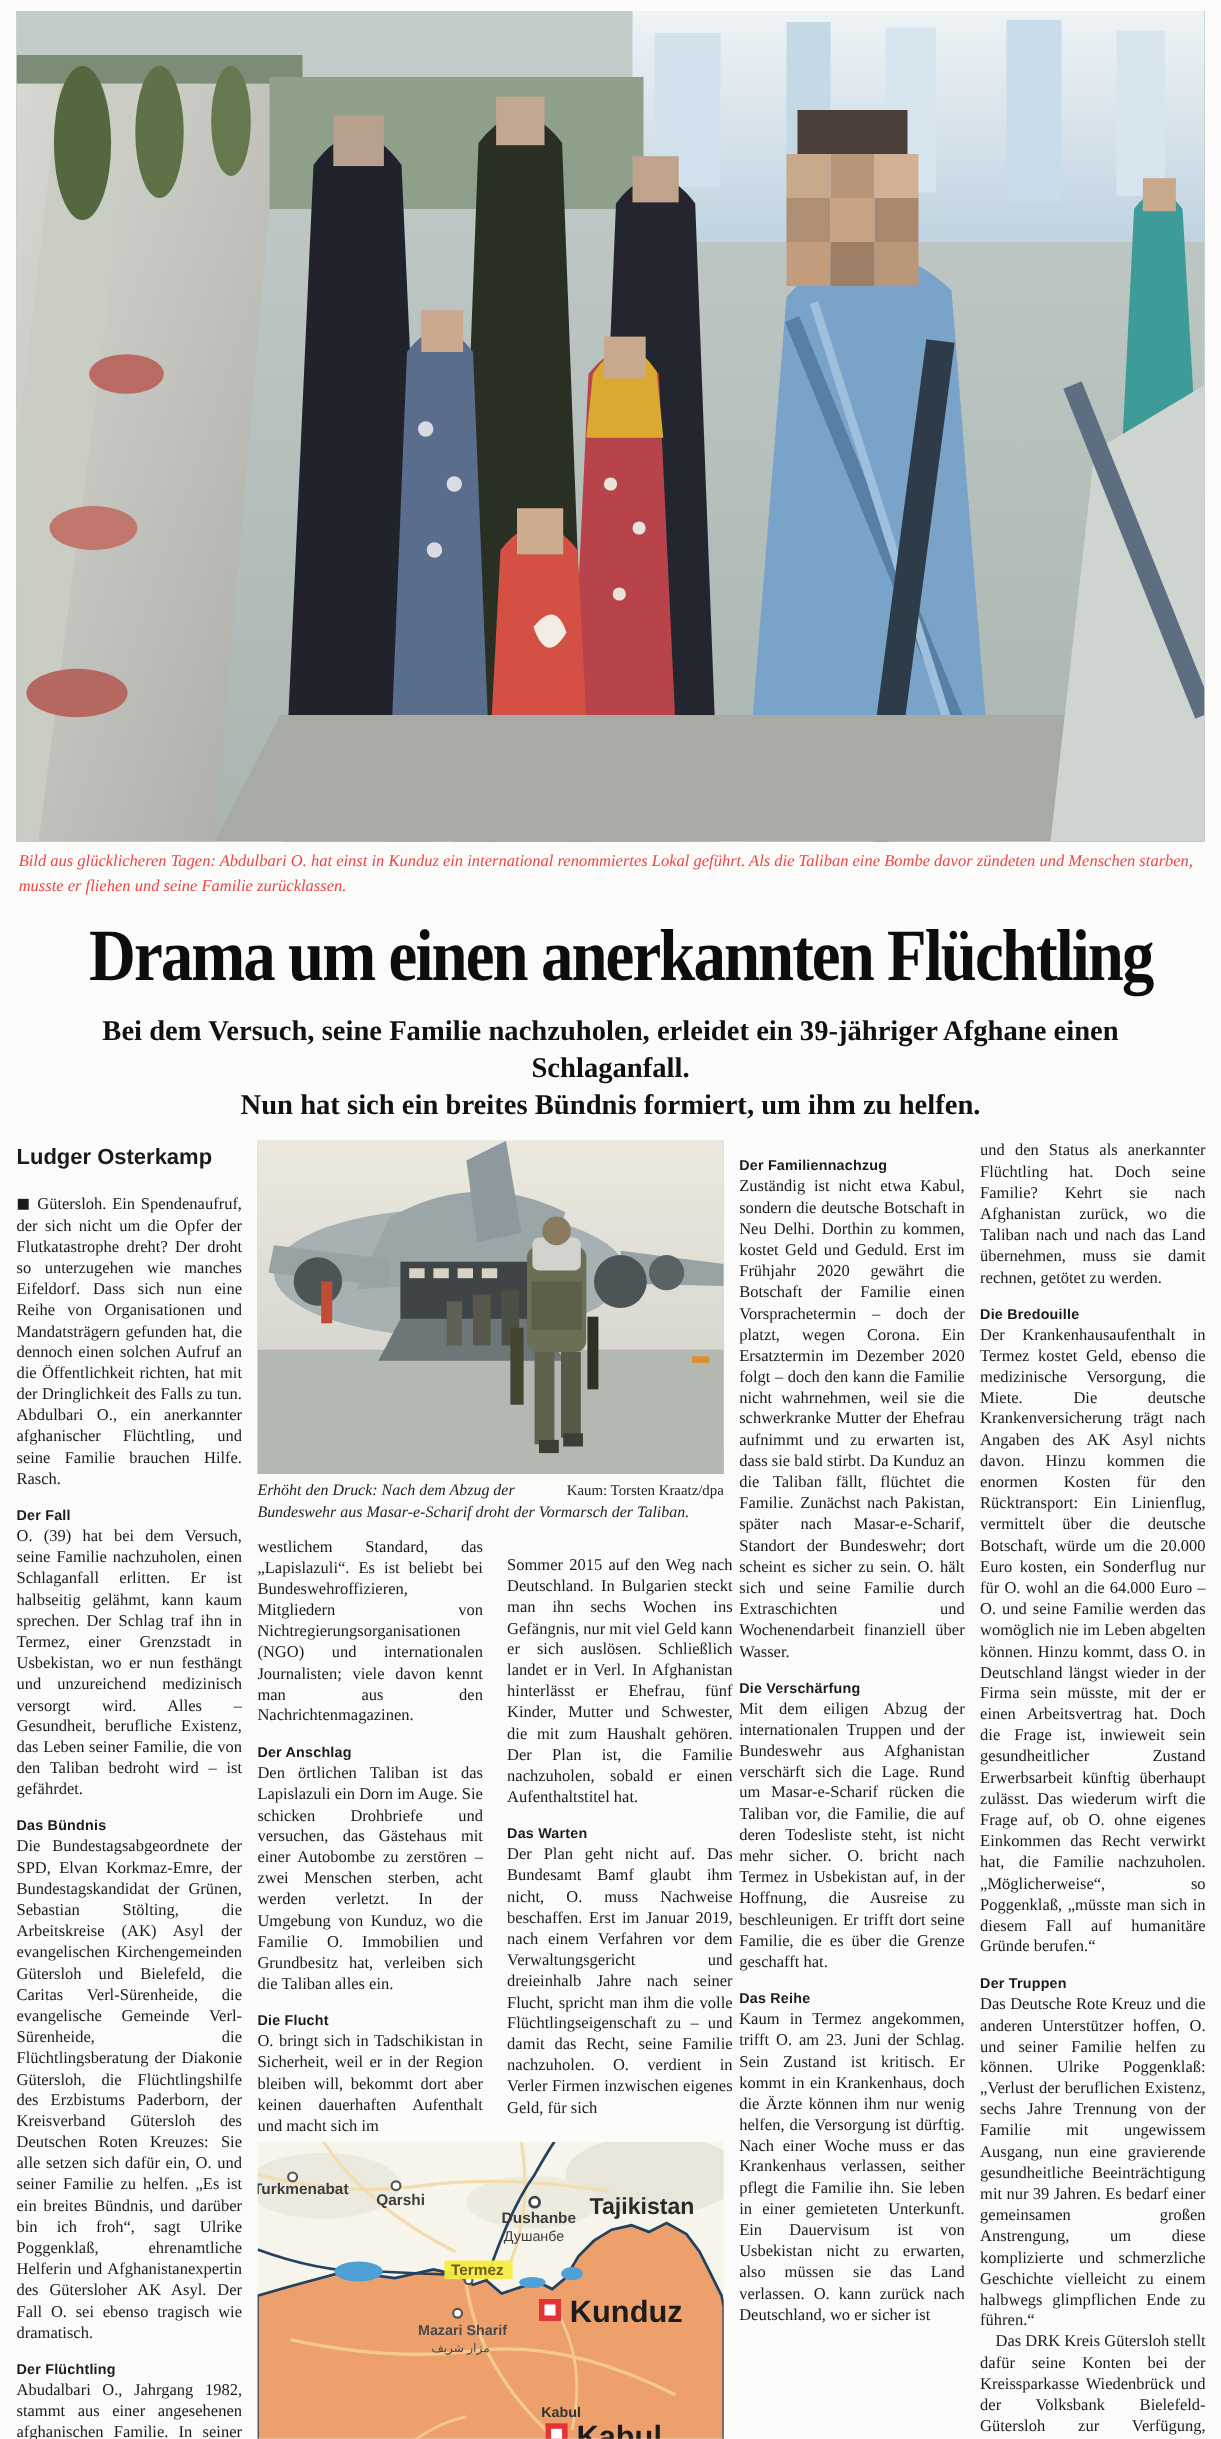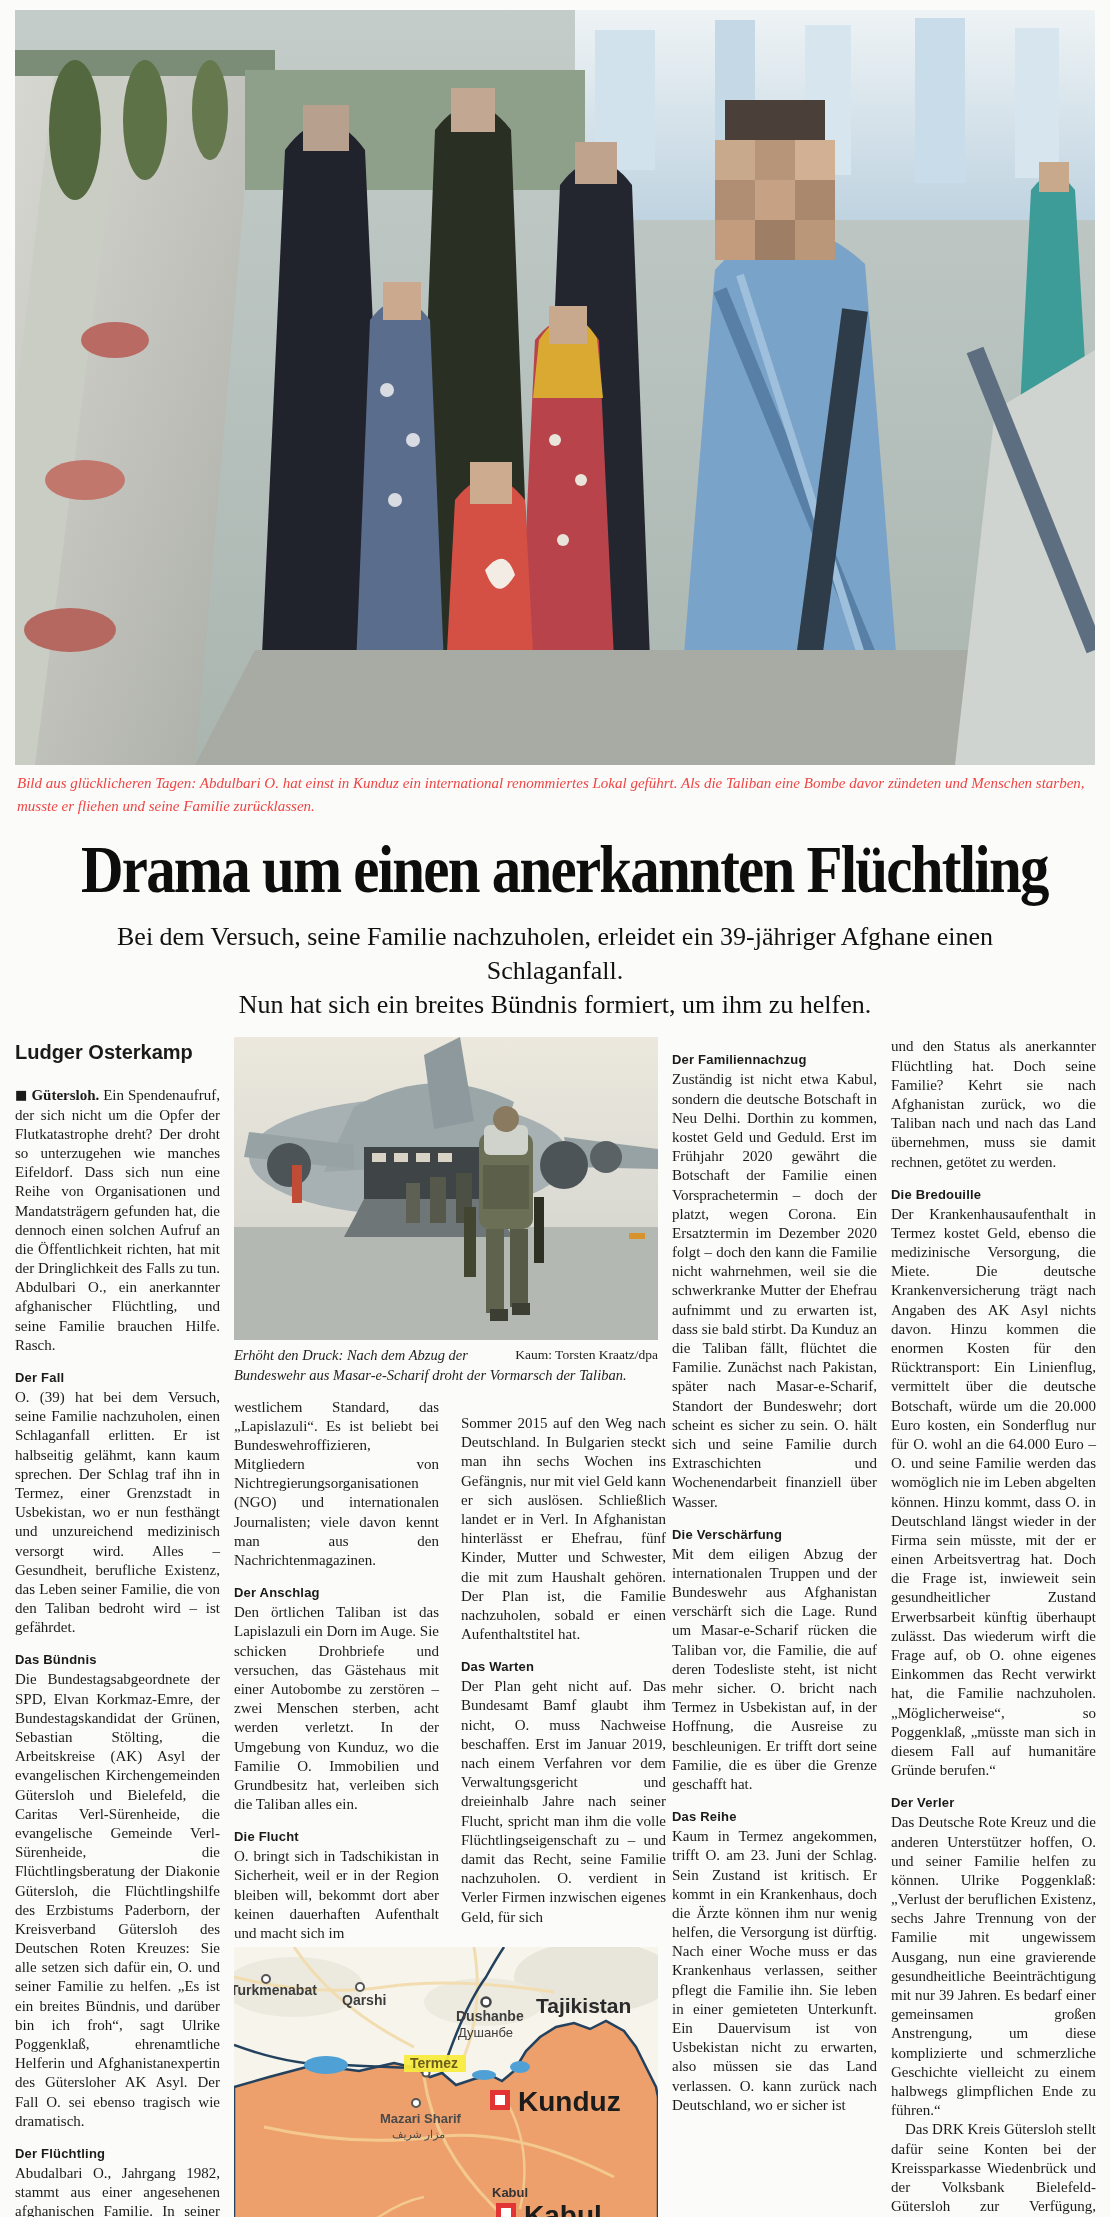--- a/index.html
+++ b/index.html
@@ -12,34 +12,34 @@
   .photo-top svg { display:block; }
 
   
   .caption { font-style:italic; font-size:15px; line-height:1.5; color:#ef4444; margin:7px 2px 10px 2px; }
   .caption-small { font-style:italic; font-size:14.5px; line-height:1.35; color:#222; margin:6px 0 12px 0; }
   .caption-small .credit { font-style:normal; font-size:13.5px; float:right; }
 
   
   .headline-wrap { text-align:center; margin:14px 0 12px 0; }
   .headline { display:inline-block; font-family:"Liberation Serif", serif; font-weight:700; font-size:67px; letter-spacing:-2px; transform:scaleX(0.88); transform-origin:center; white-space:nowrap; color:#0d0d0d; }
-  .subhead { text-align:center; font-size:26px; line-height:1.3; margin:2px auto 16px auto; width:980px; color:#111; }
+  .subhead { text-align:center; font-size:26px; line-height:1.3; margin:2px auto 16px auto; width:980px; color:#111;font-weight:bold; }
 
   
   .cols { display:flex; gap:14px; align-items:stretch; }
   .col { width:205px; flex:0 0 205px; }
   .col-mid { width:424px; flex:0 0 424px; display:flex; flex-direction:column; }
   .mid-text { display:flex; gap:22px;align-items:center; }
   .mid-text .col { width:205px; }
 
   .author { font-family:"Liberation Sans", sans-serif; font-weight:700; font-size:20px; margin:4px 0 22px 0; }
   .body-text p { font-size:15px; line-height:1.28; text-align:justify; }
   .body-text p.indent { text-indent:14px; }
   .sec-head { font-family:"Liberation Sans", sans-serif; font-weight:700; font-size:13px; letter-spacing:0.2px; margin:15px 0 3px 0; }
-  .lead-city { font-weight:700; }
+  .lead-city { font-weight:400; }
   .lead-marker { font-family:"DejaVu Sans", sans-serif; font-size:13px; position:relative; top:-1px; }
 
   
   .photo-mid { width:424px; height:303px; overflow:hidden; background:#c9cdc6; }
   .map-wrap { width:424px; height:332px; margin-top:auto; overflow:hidden; }
 
   svg text { font-family:"Liberation Sans", sans-serif; }
 </style>
 </head>
 <body>
@@ -306,19 +306,19 @@
       <div class="sec-head">Die Verschärfung</div>
       <p>Mit dem eiligen Abzug der internationalen Truppen und der Bundeswehr aus Afghanistan verschärft sich die Lage. Rund um Masar-e-Scharif rücken die Taliban vor, die Familie, die auf deren Todesliste steht, ist nicht mehr sicher. O. bricht nach Termez in Usbekistan auf, in der Hoffnung, die Ausreise zu beschleunigen. Er trifft dort seine Familie, die es über die Grenze geschafft hat.</p>
       <div class="sec-head">Das Reihe</div>
       <p>Kaum in Termez angekommen, trifft O. am 23. Juni der Schlag. Sein Zustand ist kritisch. Er kommt in ein Krankenhaus, doch die Ärzte können ihm nur wenig helfen, die Versorgung ist dürftig. Nach einer Woche muss er das Krankenhaus verlassen, seither pflegt die Familie ihn. Sie leben in einer gemieteten Unterkunft. Ein Dauervisum ist von Usbekistan nicht zu erwarten, also müssen sie das Land verlassen. O. kann zurück nach Deutschland, wo er sicher ist</p>
     </div>
 
     <div class="col body-text">
       <p>und den Status als anerkannter Flüchtling hat. Doch seine Familie? Kehrt sie nach Afghanistan zurück, wo die Taliban nach und nach das Land übernehmen, muss sie damit rechnen, getötet zu werden.</p>
       <div class="sec-head">Die Bredouille</div>
       <p>Der Krankenhausaufenthalt in Termez kostet Geld, ebenso die medizinische Versorgung, die Miete. Die deutsche Krankenversicherung trägt nach Angaben des AK Asyl nichts davon. Hinzu kommen die enormen Kosten für den Rücktransport: Ein Linienflug, vermittelt über die deutsche Botschaft, würde um die 20.000 Euro kosten, ein Sonderflug nur für O. wohl an die 64.000 Euro – O. und seine Familie werden das womöglich nie im Leben abgelten können. Hinzu kommt, dass O. in Deutschland längst wieder in der Firma sein müsste, mit der er einen Arbeitsvertrag hat. Doch die Frage ist, inwieweit sein gesundheitlicher Zustand Erwerbsarbeit künftig überhaupt zulässt. Das wiederum wirft die Frage auf, ob O. ohne eigenes Einkommen das Recht verwirkt hat, die Familie nachzuholen. „Möglicherweise“, so Poggenklaß, „müsste man sich in diesem Fall auf humanitäre Gründe berufen.“</p>
-      <div class="sec-head">Der Verler</div>
+      <div class="sec-head">Der Truppen</div>
       <p>Das Deutsche Rote Kreuz und die anderen Unterstützer hoffen, O. und seiner Familie helfen zu können. Ulrike Poggenklaß: „Verlust der beruflichen Existenz, sechs Jahre Trennung von der Familie mit ungewissem Ausgang, nun eine gravierende gesundheitliche Beeinträchtigung mit nur 39 Jahren. Es bedarf einer gemeinsamen großen Anstrengung, um diese komplizierte und schmerzliche Geschichte vielleicht zu einem halbwegs glimpflichen Ende zu führen.“</p>
       <p class="indent">Das DRK Kreis Gütersloh stellt dafür seine Konten bei der Kreissparkasse Wiedenbrück und der Volksbank Bielefeld-Gütersloh zur Verfügung, Stichwort „Rückkehrhilfe Usbekistan“.</p>
     </div>
 
   </div>
 </div>
 
 </body></html>

